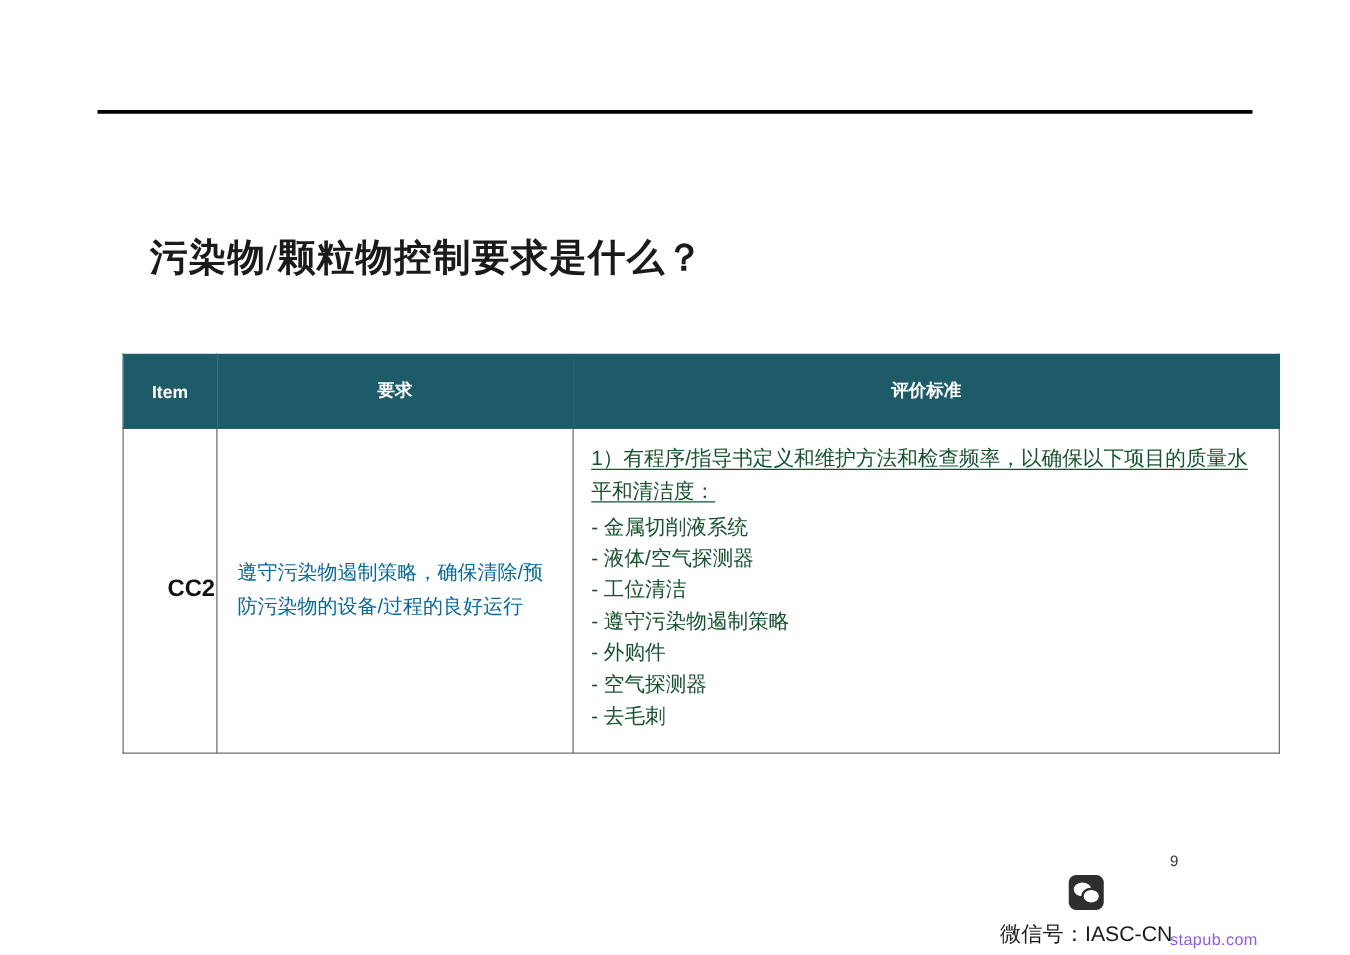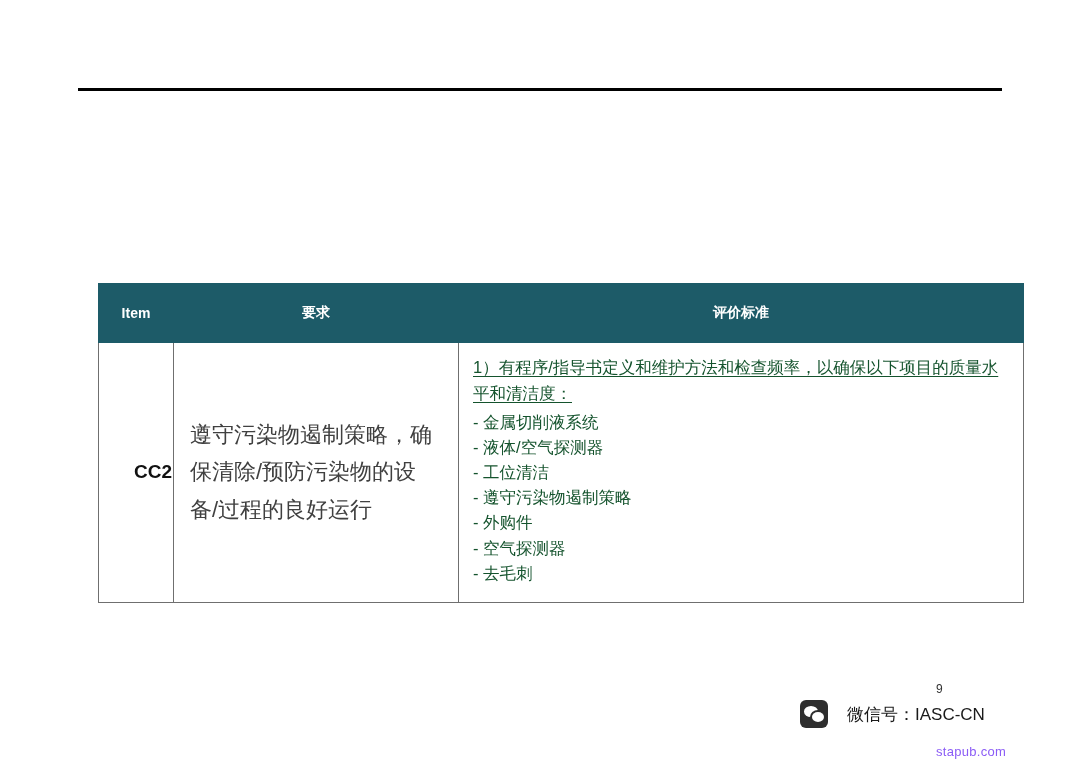--- a/index.html
+++ b/index.html
@@ -66,23 +66,23 @@
 
   .cell-item {
     text-align: right;
     font-size: 19px;
     font-weight: bold;
     color: #111111;
     font-family: "Liberation Sans", sans-serif;
   }
   .cell-req {
     padding: 14px 16px;
-    font-size: 22px;
+    font-size: 16px;
     line-height: 1.72;
-    color: #404040;
+    color: #0369a1;
   }
   .cell-crit {
     padding: 12px 14px 16px 14px;
     font-size: 16.5px;
     line-height: 1.6;
     color: #14532d;
     vertical-align: top;
   }
   .crit-head {
     text-decoration: underline;
@@ -105,21 +105,22 @@
     top: 682px;
     font-size: 12px;
     color: #333333;
   }
   .wechat-block {
     position: absolute;
     left: 800px;
     top: 700px;
     display: flex;
     align-items: center;
-    gap: 19px;
+    gap: 8px;
+    flex-direction: column;
   }
   .wechat-logo {
     width: 28px;
     height: 28px;
     background: #2e2e2e;
     border-radius: 6px;
     position: relative;
     flex: none;
   }
   .wechat-logo::before {
@@ -158,20 +159,21 @@
     letter-spacing: 0.3px;
   }
 </style>
 </head>
 <body>
 
 <div class="slide">
 
   <div class="top-rule"></div>
 
+  <div class="slide-title">污染物/颗粒物控制要求是什么？</div>
 
   <table class="req-table">
     <thead>
       <tr>
         <th class="col-item">Item</th>
         <th class="col-req">要求</th>
         <th class="col-crit">评价标准</th>
       </tr>
     </thead>
     <tbody>

